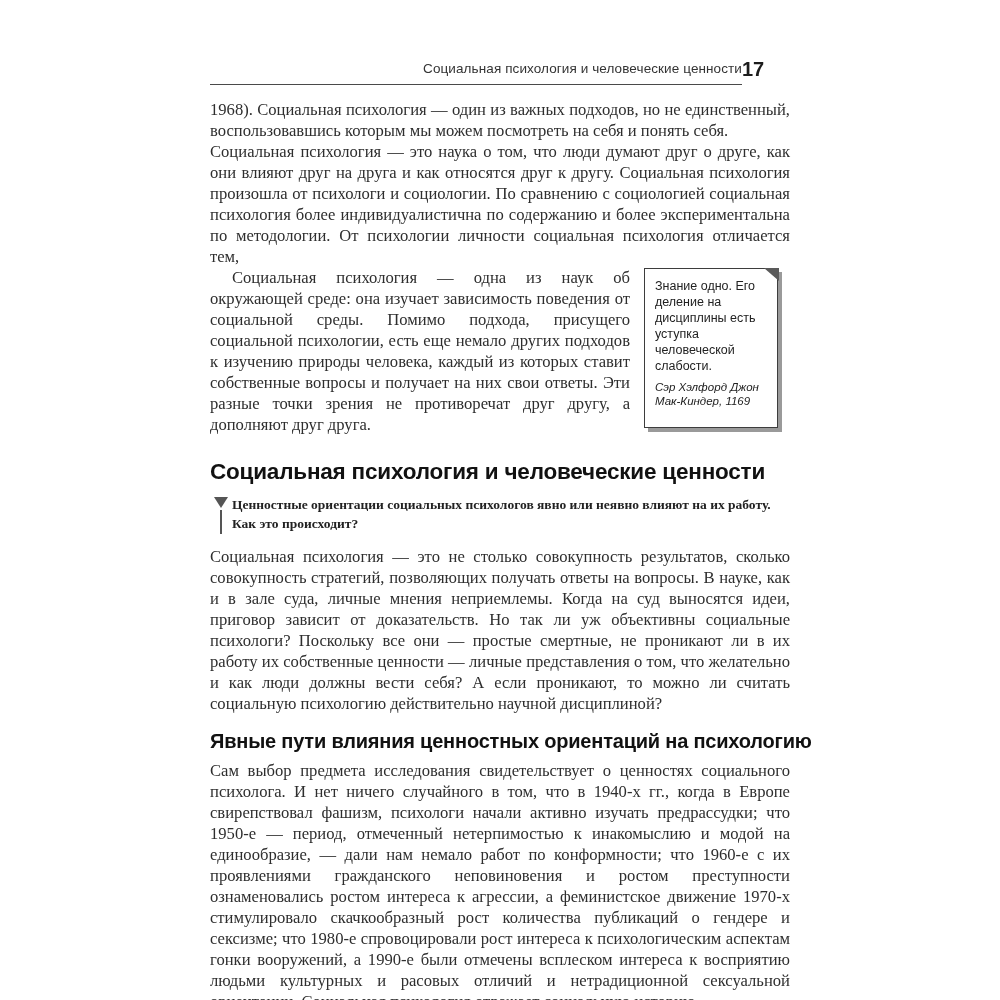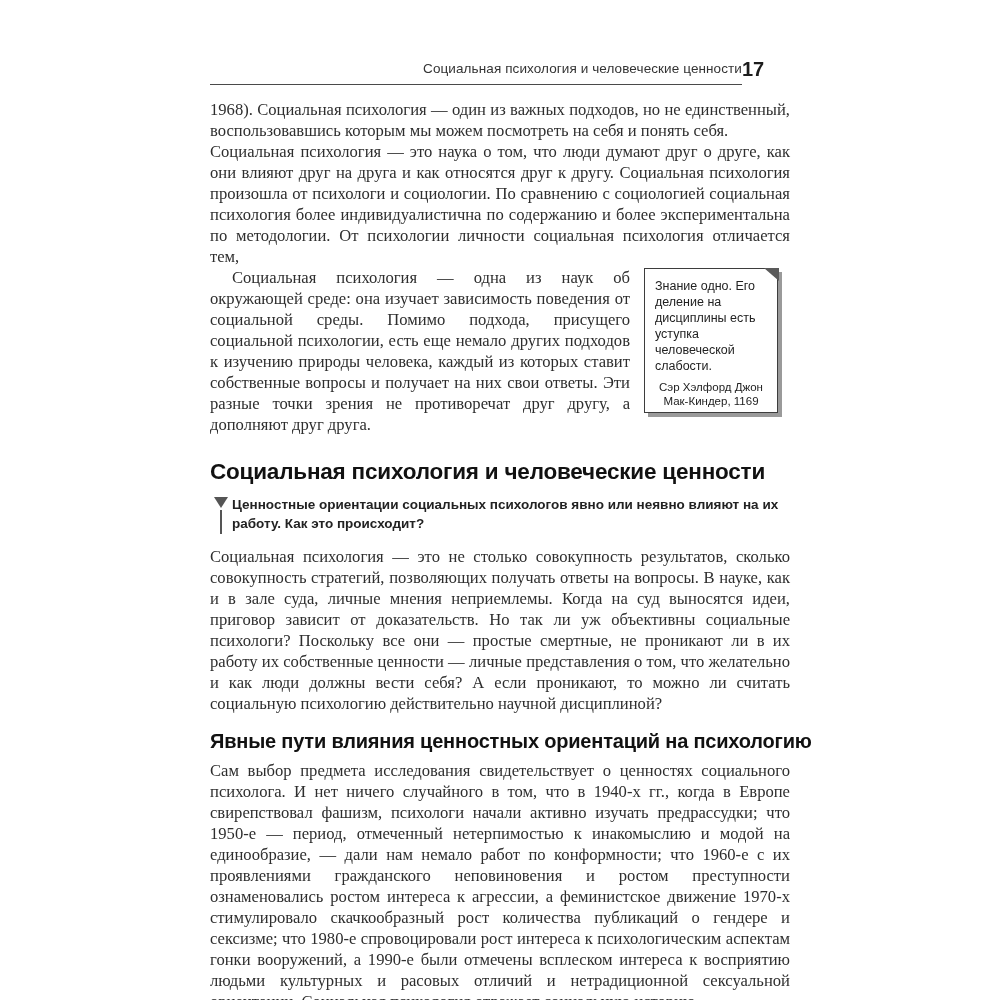--- a/index.html
+++ b/index.html
@@ -44,38 +44,38 @@
     font-family:"Liberation Sans", sans-serif;
     font-size:19px;font-weight:bold;color:#151515;
   }
   .wrap-zone{overflow:visible;}
   .wrap-zone::after{content:"";display:block;clear:both;}
   
   .quote-box{
     float:right;position:relative;
     width:112px;
     margin:1px 12px 6px 14px;
-    padding:9px 10px 4px 10px;
+    padding:9px 10px 19px 10px;
     border:1.5px solid #3d3d3d;
     box-shadow:4px 4px 0 #9a9a9a;
     background:#ffffff;
     font-family:"Liberation Sans", sans-serif;
   }
   .quote-corner{
     position:absolute;top:-1.5px;right:-1.5px;
     width:0;height:0;
     border-top:13px solid #5a5a5a;
     border-left:15px solid transparent;
   }
   .quote-text{
     margin:0;font-size:12.5px;line-height:16px;color:#222;text-align:left;
   }
   .quote-attr{
-    margin:6px 0 0 0;text-align:center;
-    font-size:11.5px;line-height:14px;color:#222;
+    margin:6px 0 0 0;text-align:left;
+    font-size:11.5px;line-height:14px;font-style:italic;color:#222;
   }
   .quote-attr span{display:block;}
   
   .section-heading{
     margin:24px 0 10px 0;
     font-family:"Liberation Sans", sans-serif;
     font-size:22.5px;font-weight:bold;color:#111;
     letter-spacing:-0.2px;white-space:nowrap;
   }
   .preview{
@@ -90,21 +90,21 @@
     width:0;height:0;
     border-left:7px solid transparent;
     border-right:7px solid transparent;
     border-top:11px solid #555;
   }
   .preview-marker .pole{
     width:2.5px;height:24px;background:#555;margin-top:2px;
   }
   .preview-text{
     margin:0;flex:1;
-    font-family:Liberation Sans, sans-serif;
+    font-family:Liberation Serif, serif;
     font-size:13.5px;line-height:19px;font-weight:bold;color:#222;
     text-align:left;
   }
   
   .subsection-heading{
     margin:16px 0 7px 0;
     font-family:"Liberation Sans", sans-serif;
     font-size:20px;font-weight:bold;color:#111;
     letter-spacing:-0.2px;white-space:nowrap;
   }

